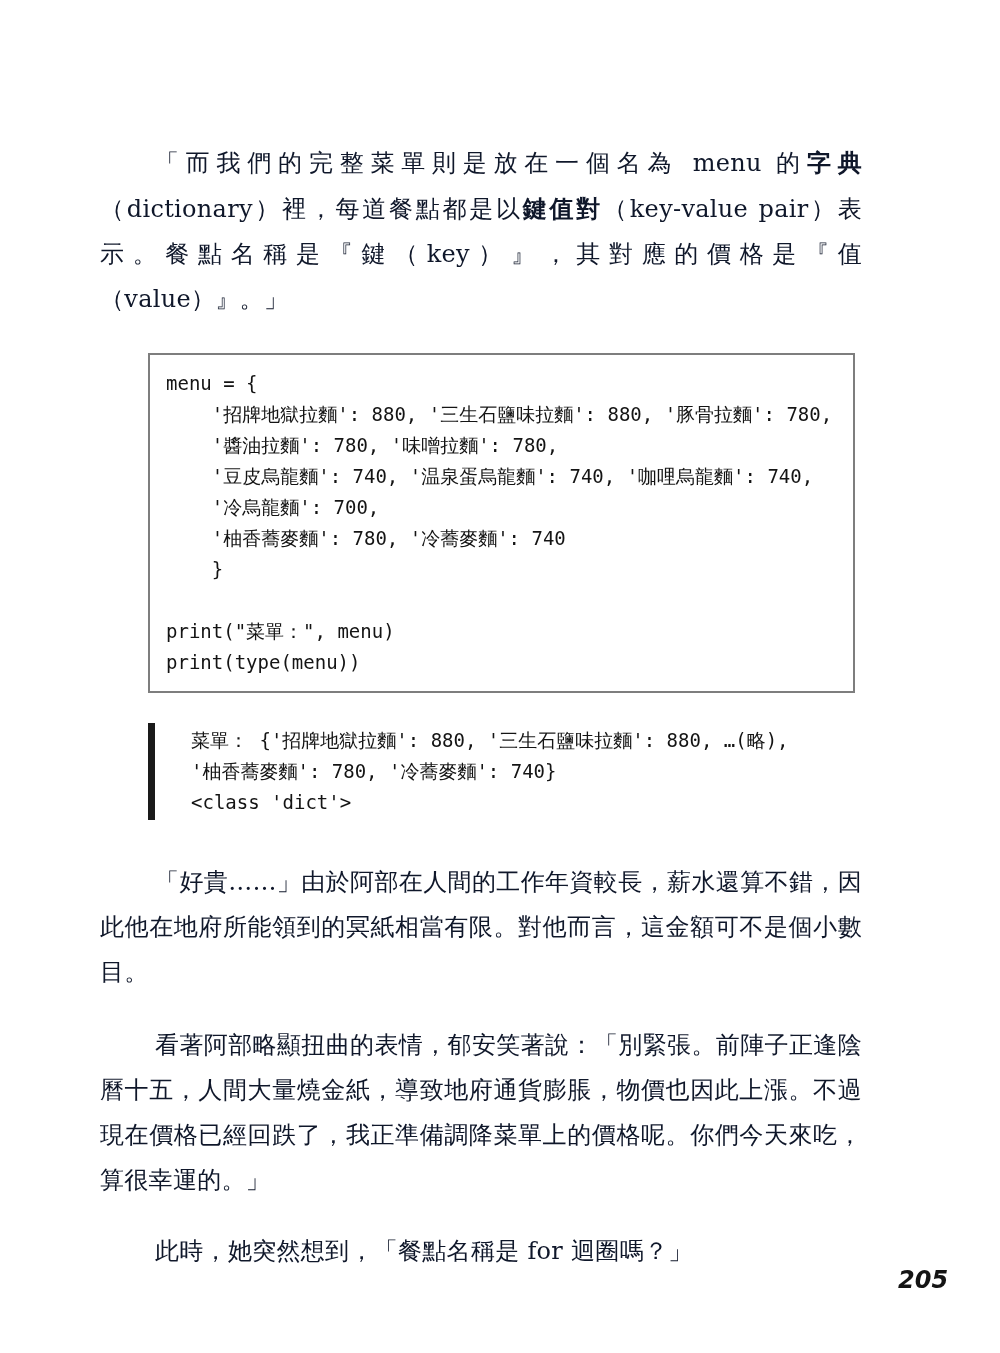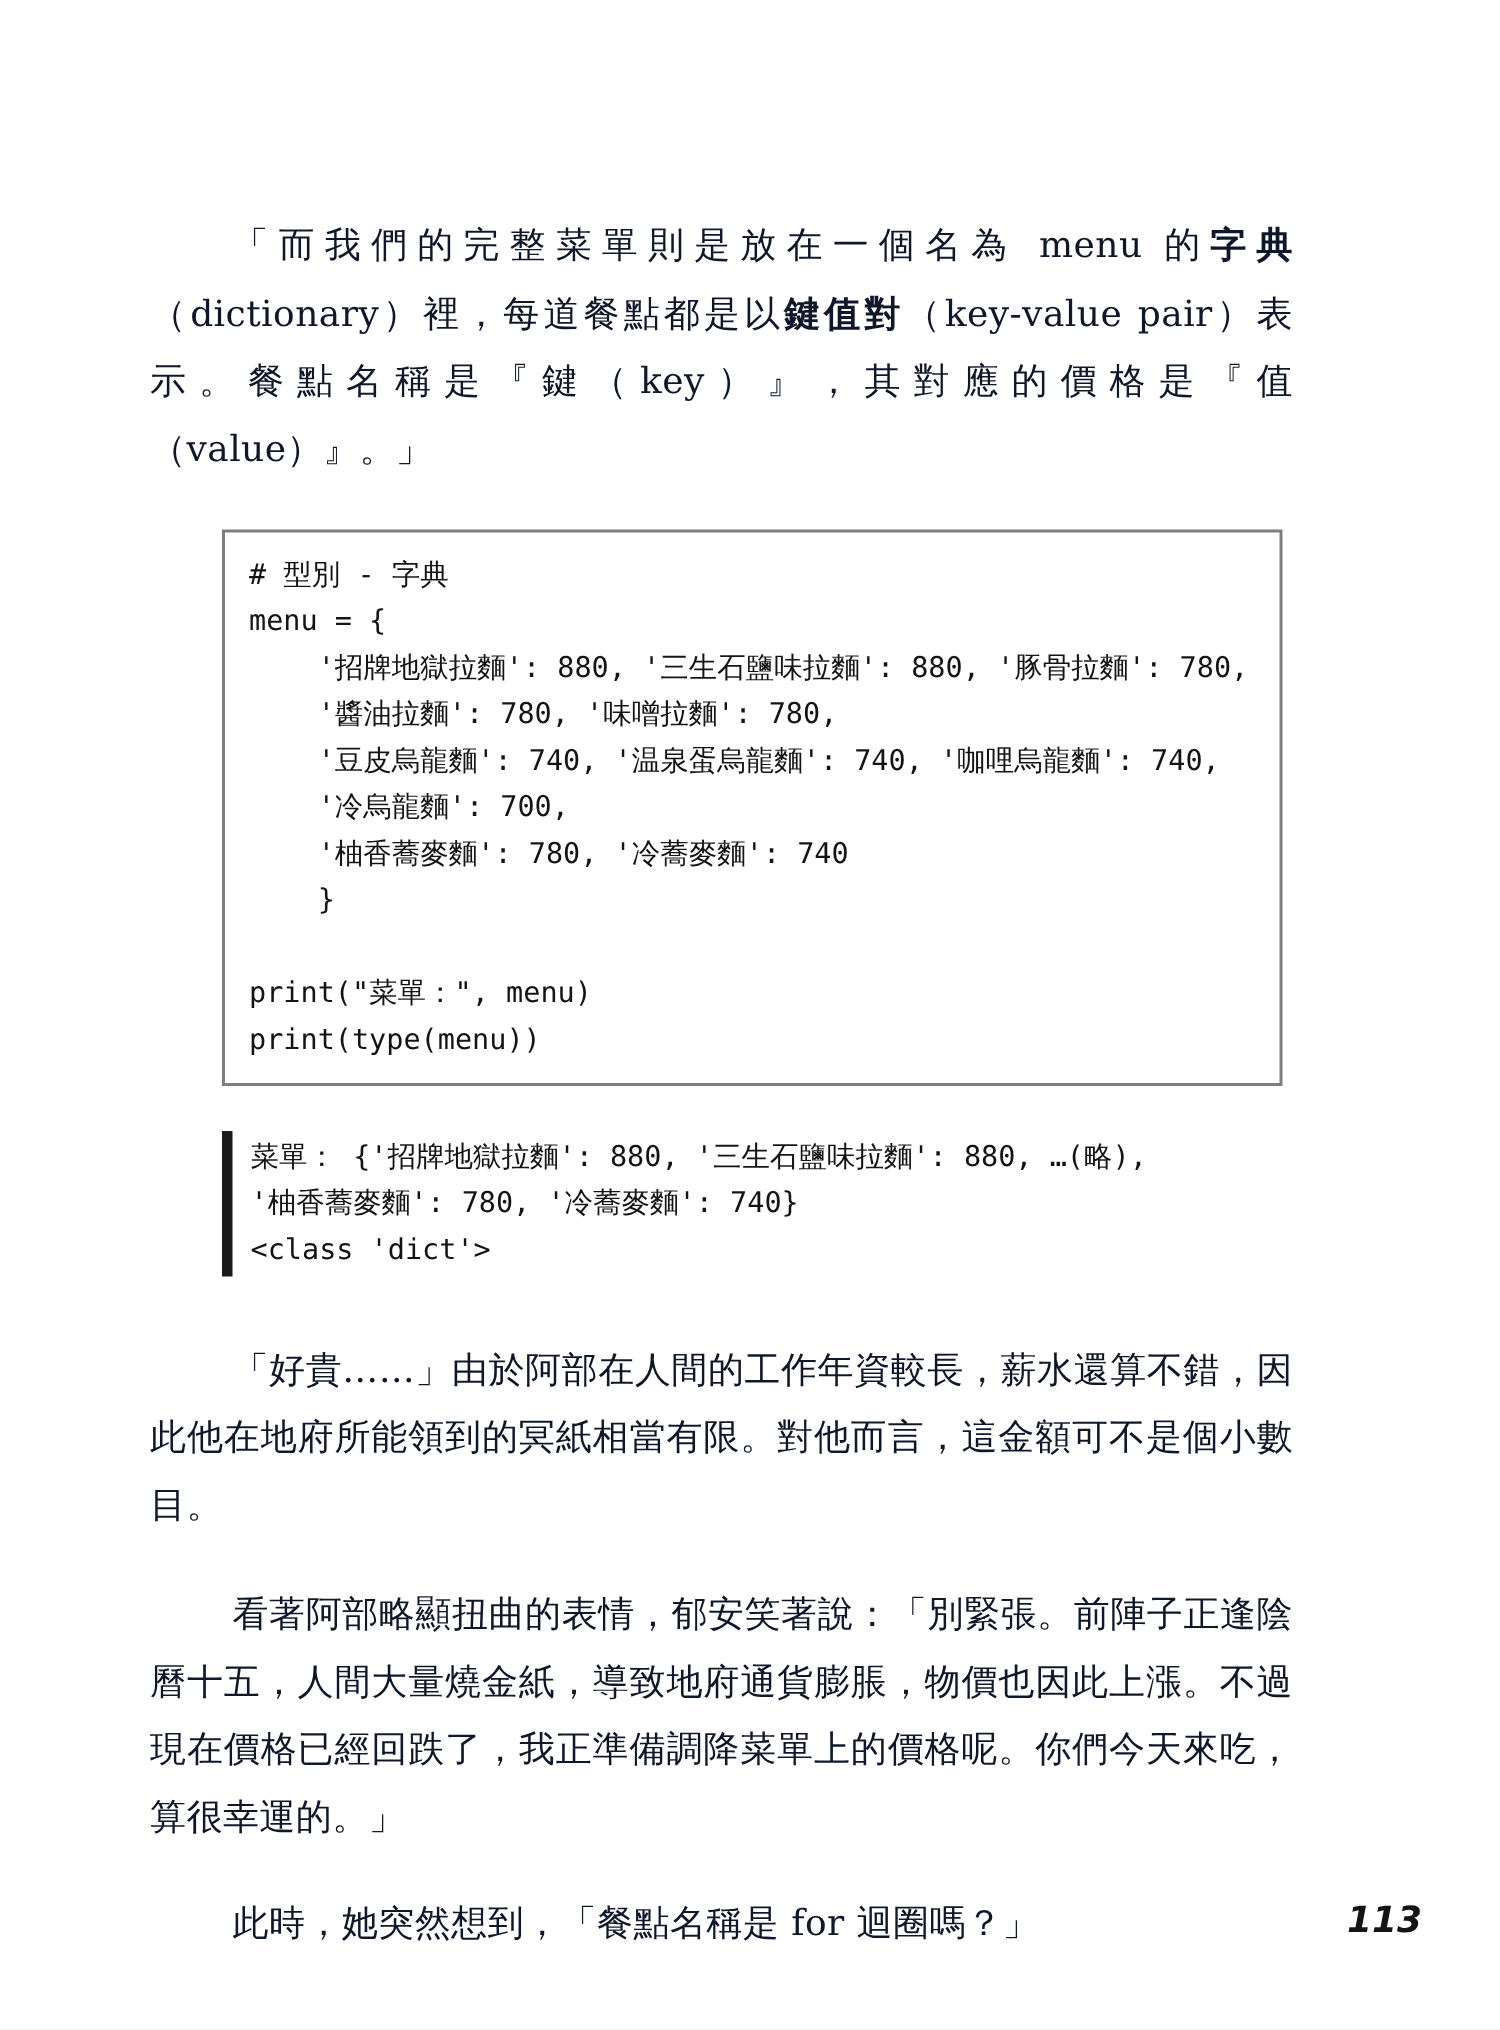--- a/index.html
+++ b/index.html
@@ -46,21 +46,21 @@
     box-sizing: border-box;
     margin: 30px 0 0 48px;
     width: 690px;
     border-left: 7px solid #1a1a1a;
     padding: 2px 0 2px 12px;
     font-family: "DejaVu Sans Mono", "Liberation Mono", monospace;
     font-size: 19px;
     line-height: 31px;
     color: #141414;
   }
-  .output-line { white-space: pre-wrap; min-height: 31px; }
+  .output-line { white-space: pre-wrap; min-height: 31px; margin-left: 24px; }
   .story-1 { margin-top: 40px; }
   .story-2 { margin-top: 28px; }
   .story-3 { margin-top: 26px; }
   .page-number {
     position: absolute;
     left: 898px;
     top: 1266px;
     font-family: "DejaVu Sans", "Liberation Sans", sans-serif;
     font-size: 24px;
     font-weight: bold;
@@ -70,21 +70,20 @@
 </style>
 </head>
 <body>
 
 <div class="page">
   <div class="content">
 
     <p class="para intro" id="intro-paragraph"><span>「而我們的完整菜單則是放在一個名為 menu 的</span><span class="b">字典</span><span>（dictionary）裡，每道餐點都是以</span><span class="b">鍵值對</span><span>（key-value pair）表示。餐點名稱是『鍵（key）』，其對應的價格是『值（value）』。」</span></p>
 
     <div class="code-box" id="code-box">
-        <div class="code-line"># 型別 - 字典</div>
         <div class="code-line">menu = {</div>
         <div class="code-line">    '招牌地獄拉麵': 880, '三生石鹽味拉麵': 880, '豚骨拉麵': 780,</div>
         <div class="code-line">    '醬油拉麵': 780, '味噌拉麵': 780,</div>
         <div class="code-line">    '豆皮烏龍麵': 740, '温泉蛋烏龍麵': 740, '咖哩烏龍麵': 740,</div>
         <div class="code-line">    '冷烏龍麵': 700,</div>
         <div class="code-line">    '柚香蕎麥麵': 780, '冷蕎麥麵': 740</div>
         <div class="code-line">    }</div>
         <div class="code-line">&nbsp;</div>
         <div class="code-line">print("菜單：", menu)</div>
         <div class="code-line">print(type(menu))</div>
@@ -97,14 +96,14 @@
       </div>
 
     <p class="para story-1">「好貴……」由於阿部在人間的工作年資較長，薪水還算不錯，因此他在地府所能領到的冥紙相當有限。對他而言，這金額可不是個小數目。</p>
 
     <p class="para story-2">看著阿部略顯扭曲的表情，郁安笑著說：「別緊張。前陣子正逢陰曆十五，人間大量燒金紙，導致地府通貨膨脹，物價也因此上漲。不過現在價格已經回跌了，我正準備調降菜單上的價格呢。你們今天來吃，算很幸運的。」</p>
 
     <p class="para story-3">此時，她突然想到，「餐點名稱是 for 迴圈嗎？」</p>
 
   </div>
 
-  <div class="page-number">113</div>
+  <div class="page-number">205</div>
 </div>
 
 </body></html>

